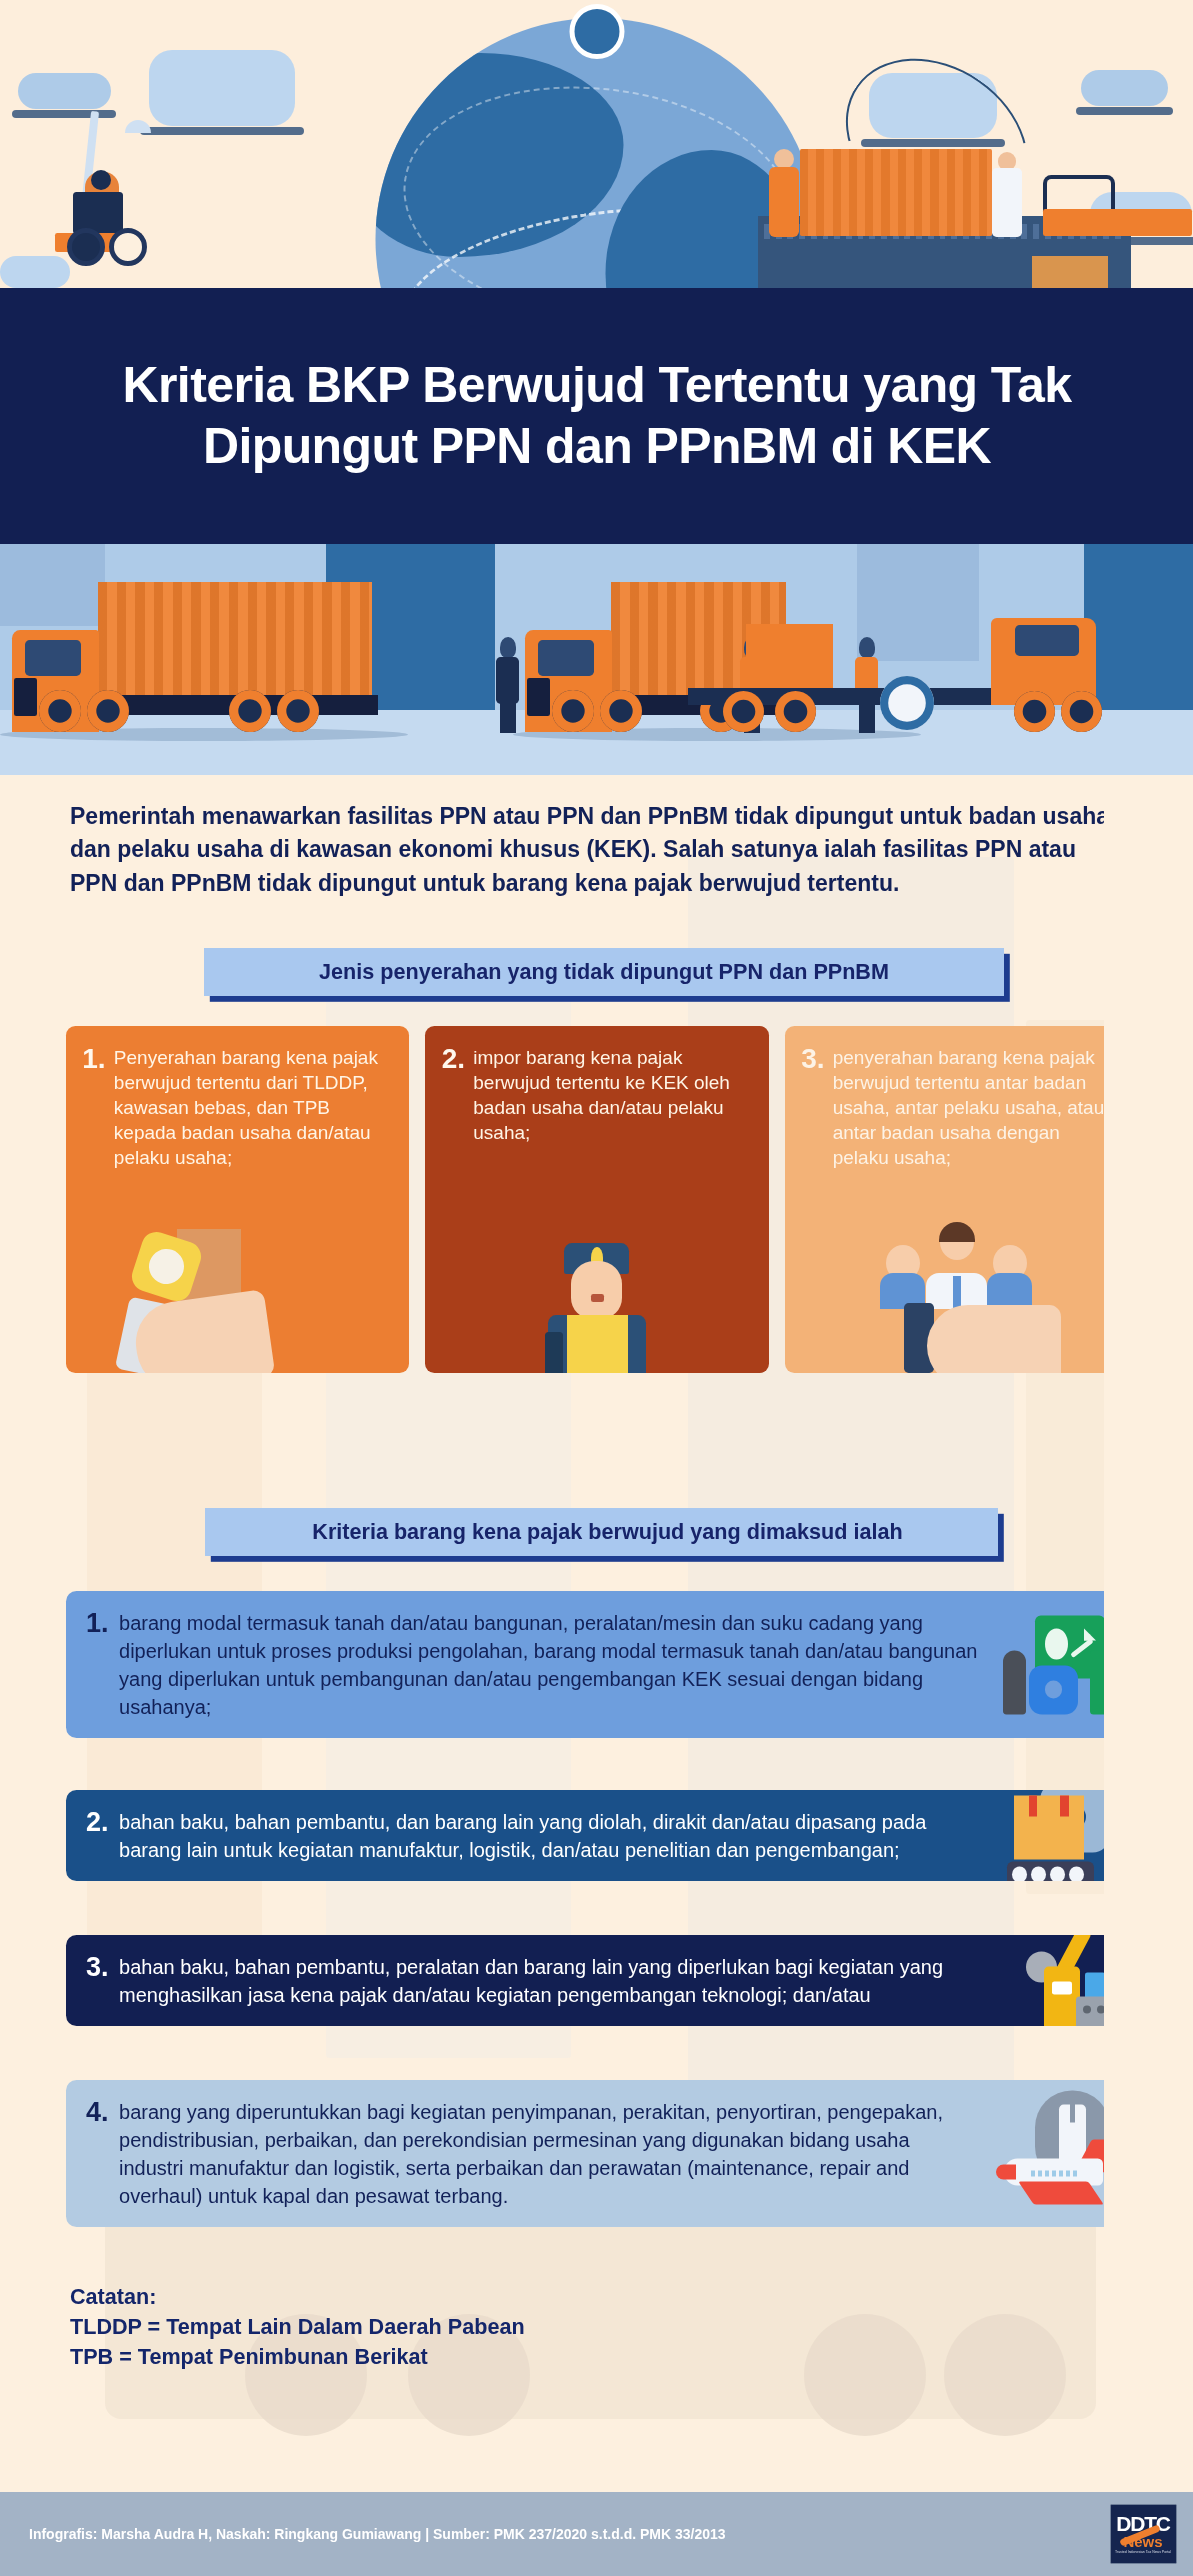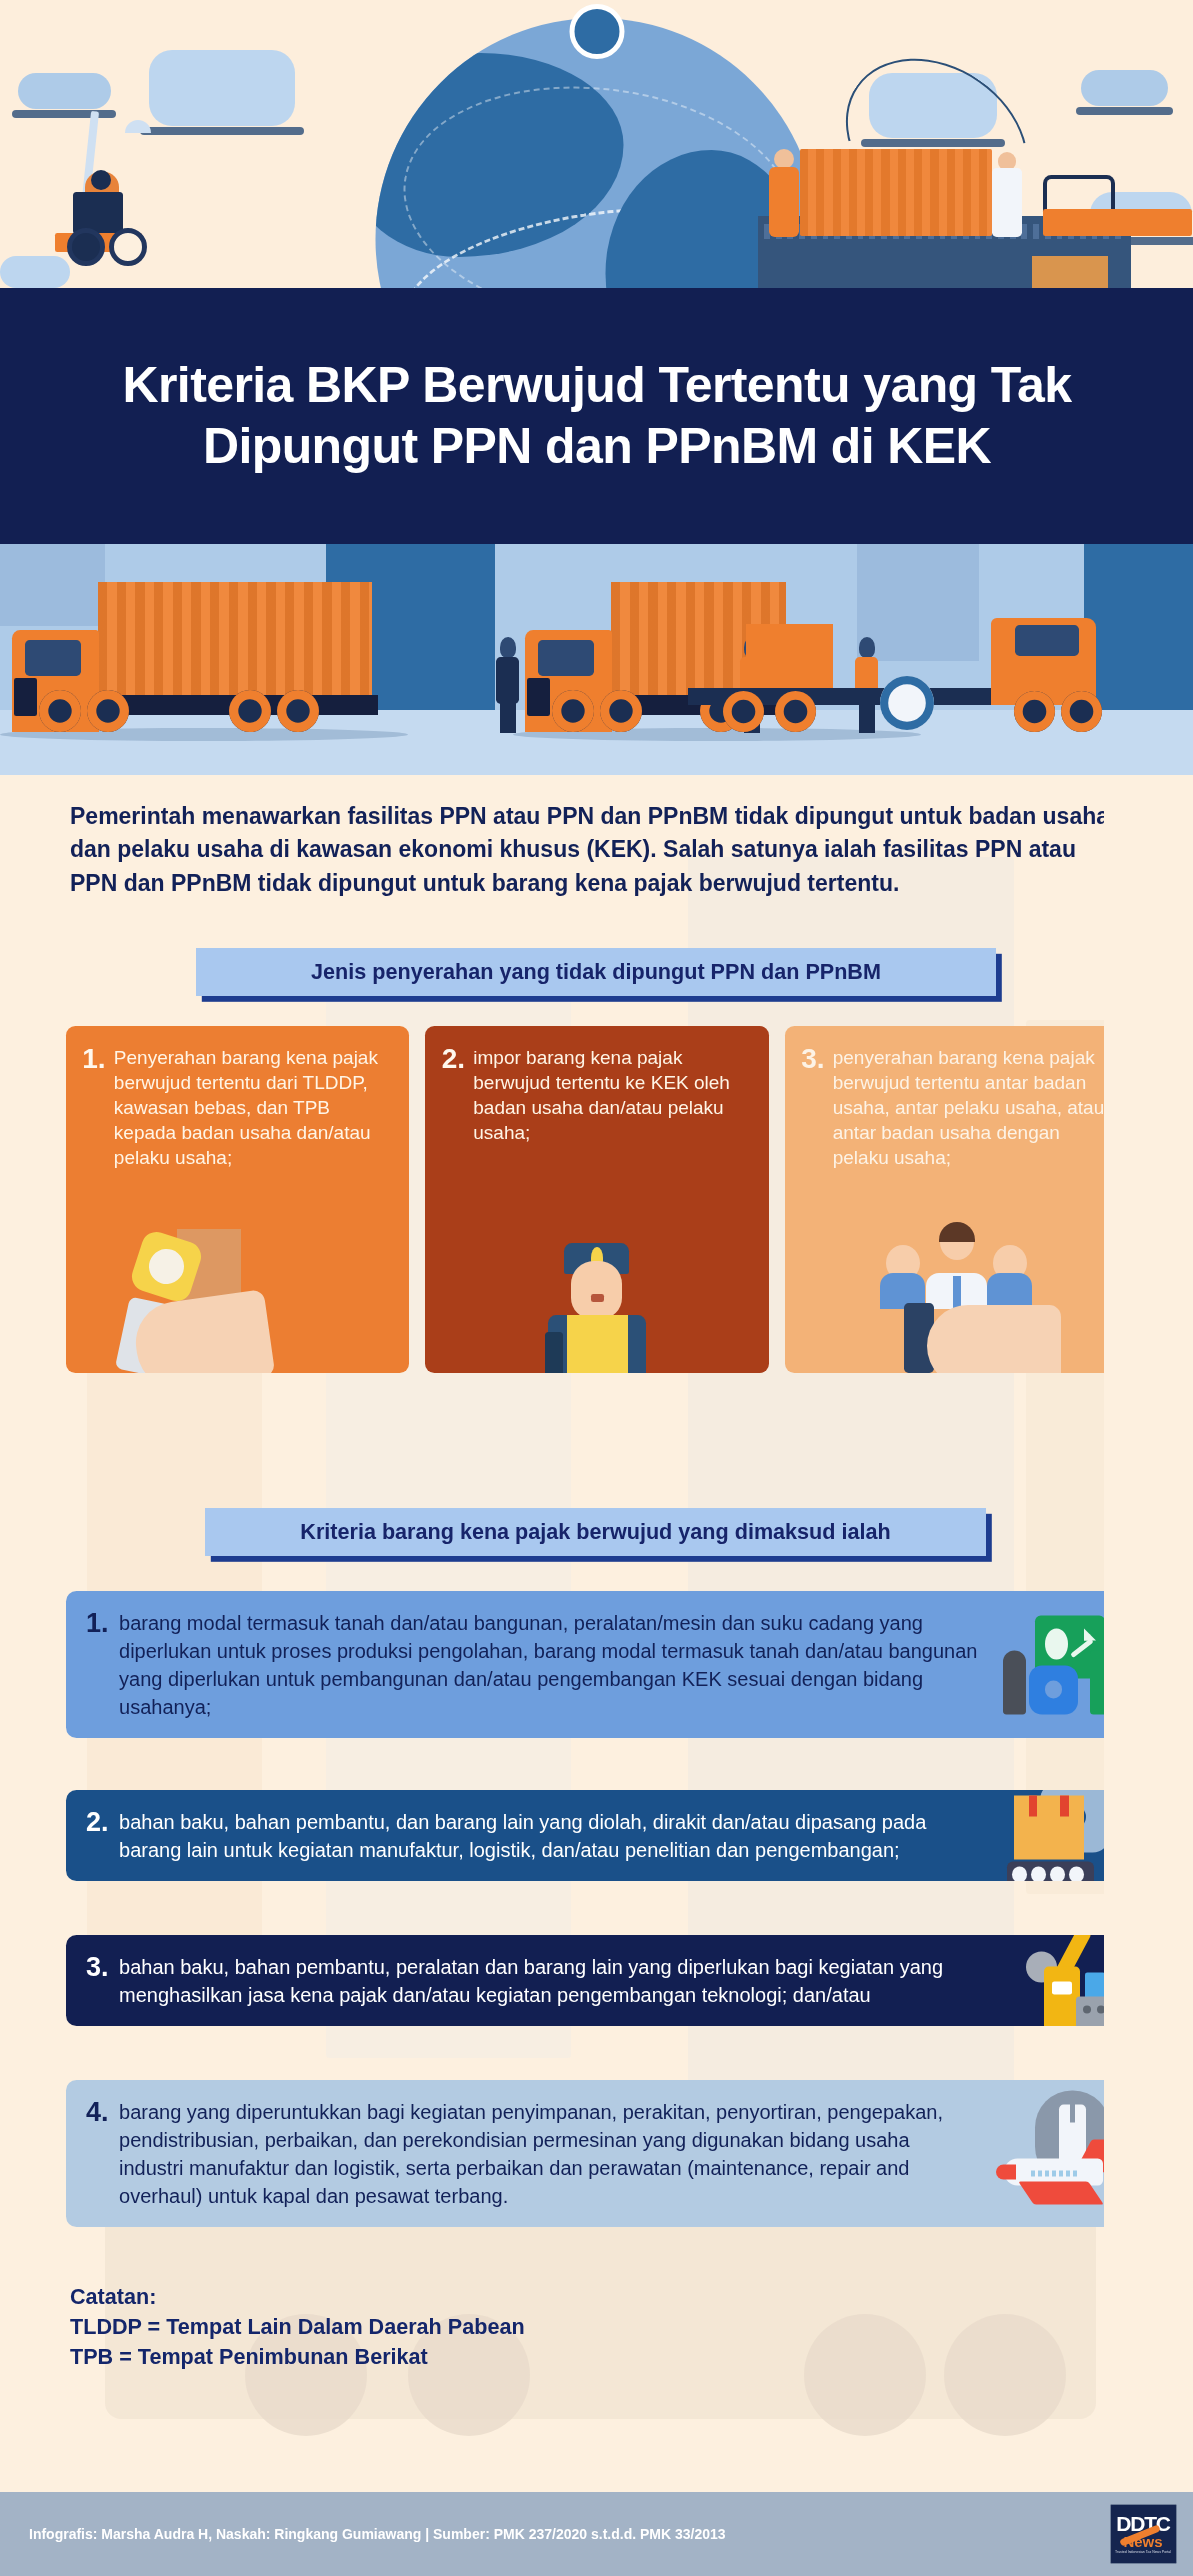--- a/index.html
+++ b/index.html
@@ -197,22 +197,22 @@
 
   .sect-head{
     position:absolute;height:48px;
     background:#a9c8ef;
     box-shadow:5.8px 5.8px 0 0 #1d3c8f;
     display:flex;align-items:center;justify-content:center;
   }
   .sect-head span{
     color:#17246a;font-weight:bold;font-size:21.6px;white-space:nowrap;
   }
-  .sect-head.s1{left:196px;top:173px;width:800px;}
-  .sect-head.s2{left:205px;top:733px;width:781px;}
+  .sect-head.s1{left:204px;top:173px;width:800px;}
+  .sect-head.s2{left:205px;top:733px;width:781px;padding-left:12px;}
 
   
   .cards{
     position:absolute;left:66px;top:251px;width:1062px;height:347px;
     display:flex;gap:16.3px;
   }
   .card{
     flex:1;border-radius:9.3px;position:relative;overflow:hidden;
     padding:20px 17.5px 0 16.3px;box-sizing:border-box;
   }

